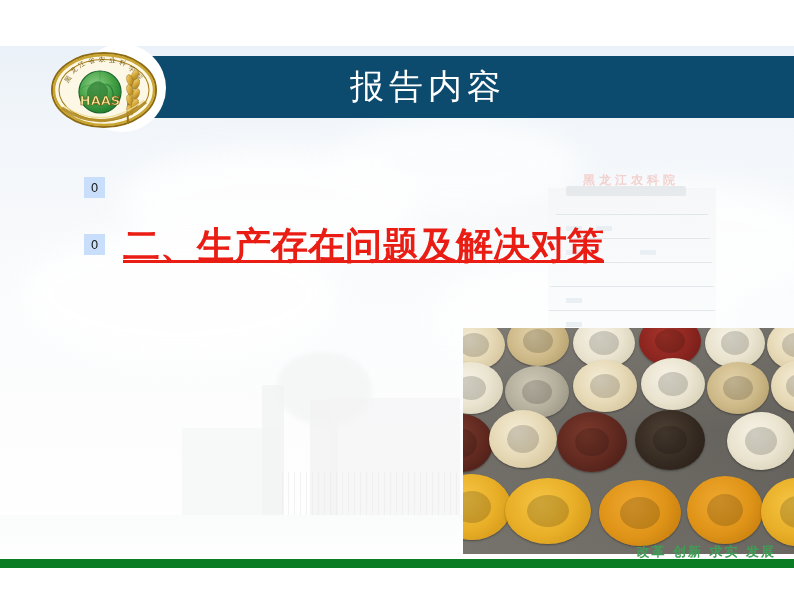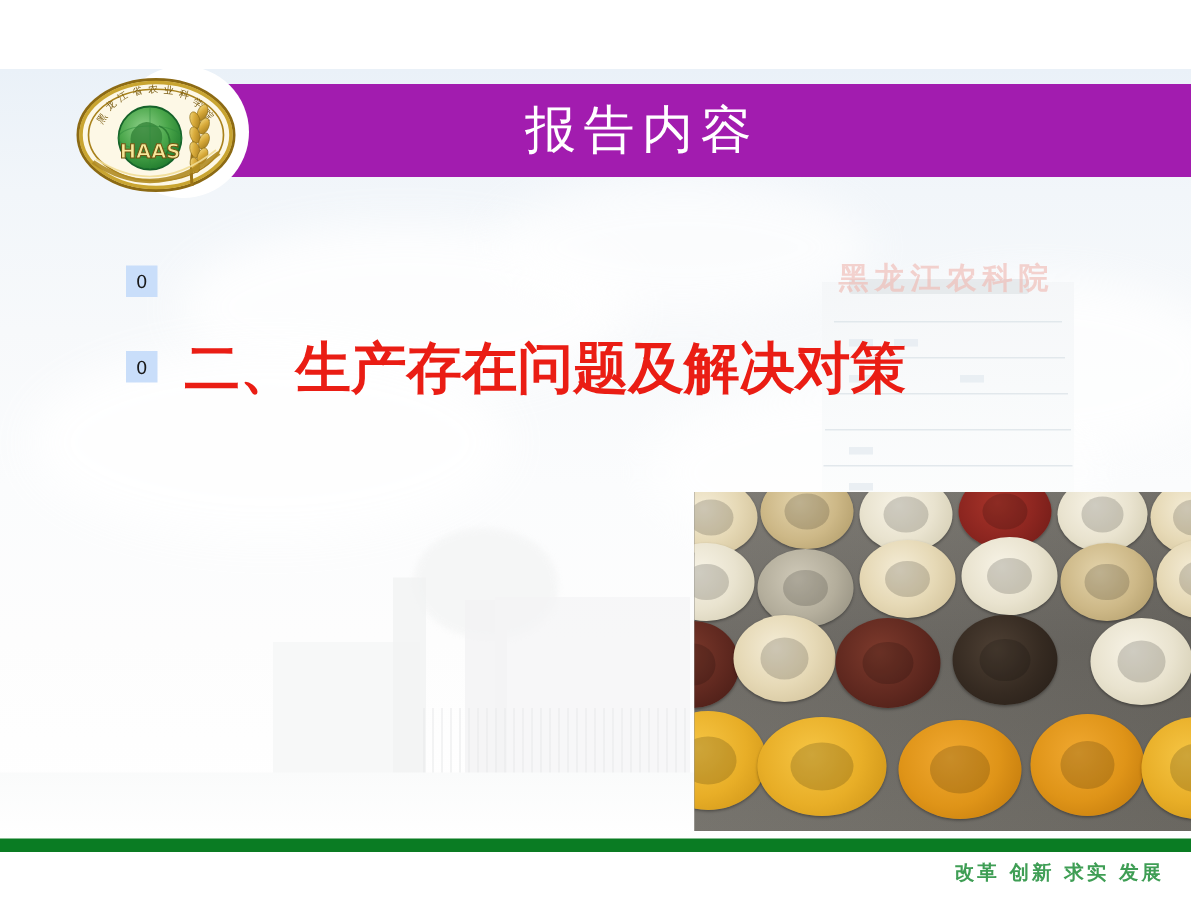--- a/index.html
+++ b/index.html
@@ -80,21 +80,21 @@
     position: absolute;
     height: 5px;
     background: #e6ecf1;
     opacity: .85;
   }
   .bld-sign {
     position: absolute;
     left: 556px; top: 172px;
     width: 150px;
     text-align: center;
-    font-size: 20px;
+    font-size: 12px;
     letter-spacing: 4px;
     color: #f0b9b2;
     opacity: .62;
     white-space: nowrap;
     font-weight: bold;
   }
 
   
   .gate-a {
     position: absolute;
@@ -158,21 +158,21 @@
     color: #0f8030;
     letter-spacing: 1px;
     white-space: nowrap;
   }
 
   
   .banner {
     position: absolute;
     left: 92px; top: 56px;
     width: 702px; height: 62px;
-    background: #a21caf;
+    background: #0c4a6e;
   }
   .banner-title {
     position: absolute;
     left: 0; top: 0;
     width: 702px; height: 62px;
     display: flex;
     align-items: center;
     justify-content: center;
     padding-right: 30px;
     box-sizing: border-box;
@@ -224,21 +224,21 @@
   .b-row.second .b-marker { margin-top: 14px; }
   .b-text {
     margin-left: 18px;
     font-size: 36px;
     font-weight: bold;
     line-height: 50px;
     white-space: nowrap;
     font-family: "DejaVu Serif", "Liberation Serif", serif;
   }
   .b-text.blue { color: #1a14b4; }
-  .b-text.red  { color: #ea1d14; font-size: 37px; }
+  .b-text.red  { color: #ea1d14; font-size: 37px; text-decoration: underline; }
 
   
   .photo {
     position: absolute;
     left: 463px; top: 328px;
     width: 331px; height: 226px;
     overflow: hidden;
     background: #6d6a63;
   }
   .photo-grid {
@@ -274,21 +274,21 @@
 
   
   .bottom-rule {
     position: absolute;
     left: 0; top: 559px;
     width: 794px; height: 9px;
     background: #0a7c23;
   }
   .footer {
     position: absolute;
-    right: 18px; top: 573px;
+    right: 18px; top: 543px;
     font-size: 13px;
     font-weight: bold;
     color: #3f9e55;
     letter-spacing: 2px;
     white-space: nowrap;
   }
 </style>
 </head>
 <body>
 

